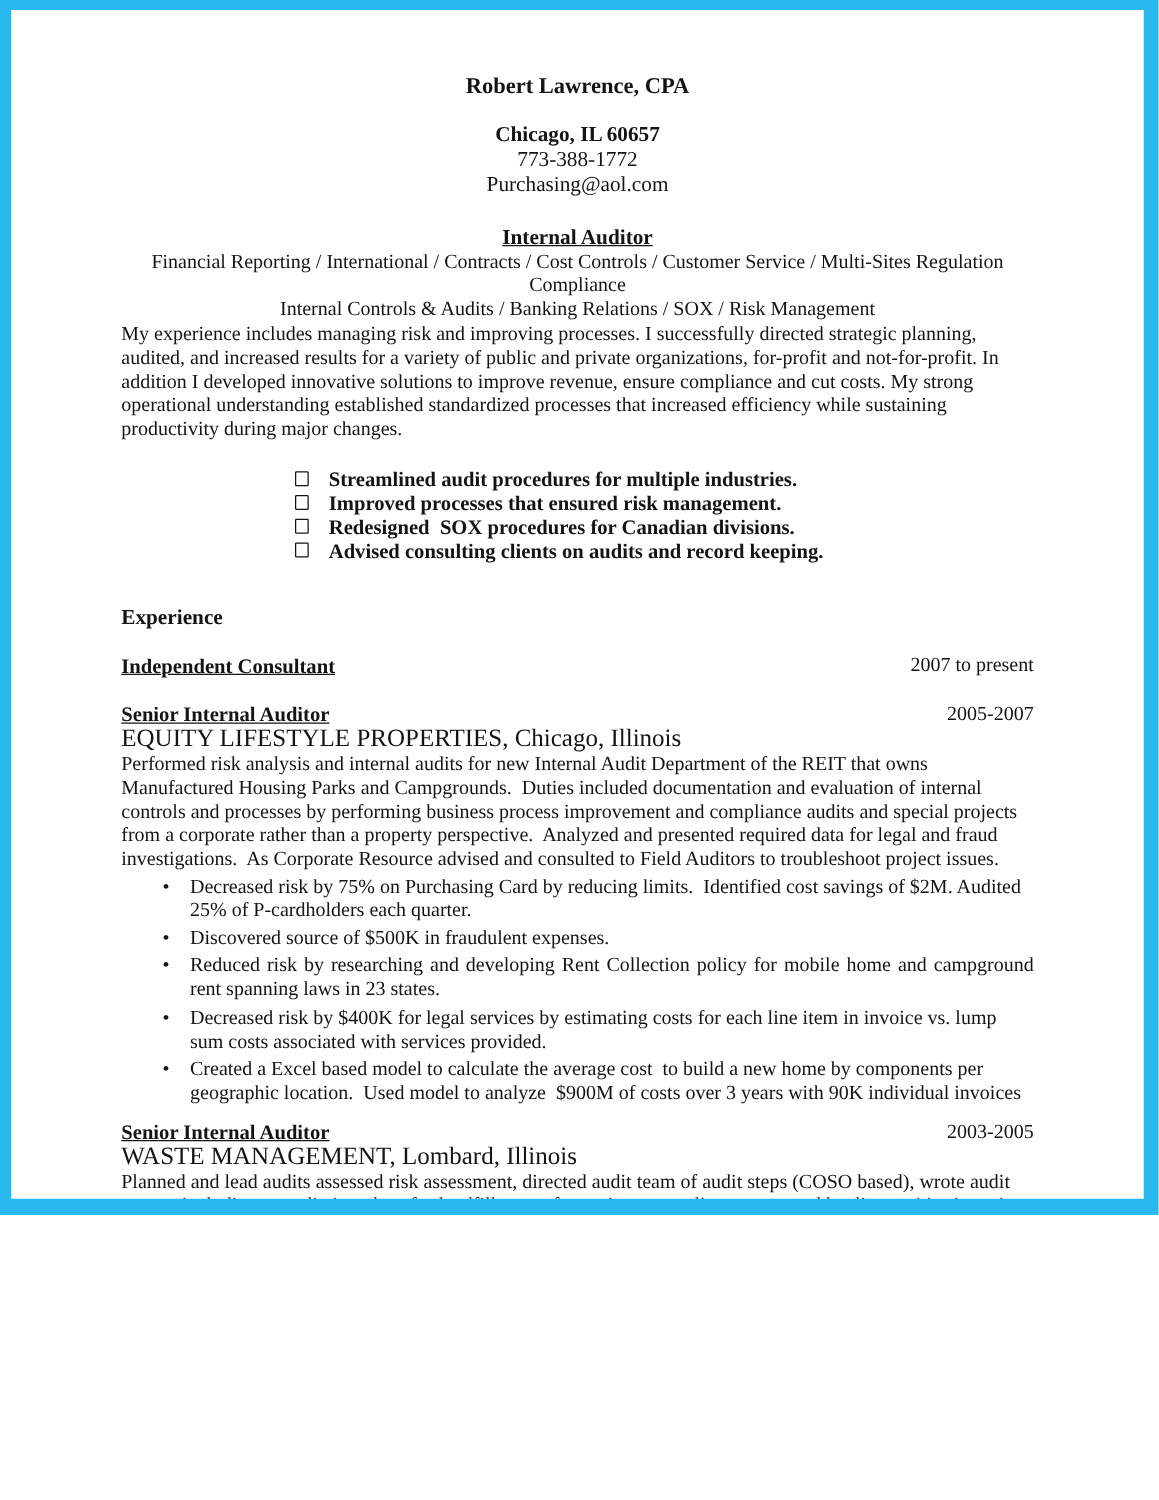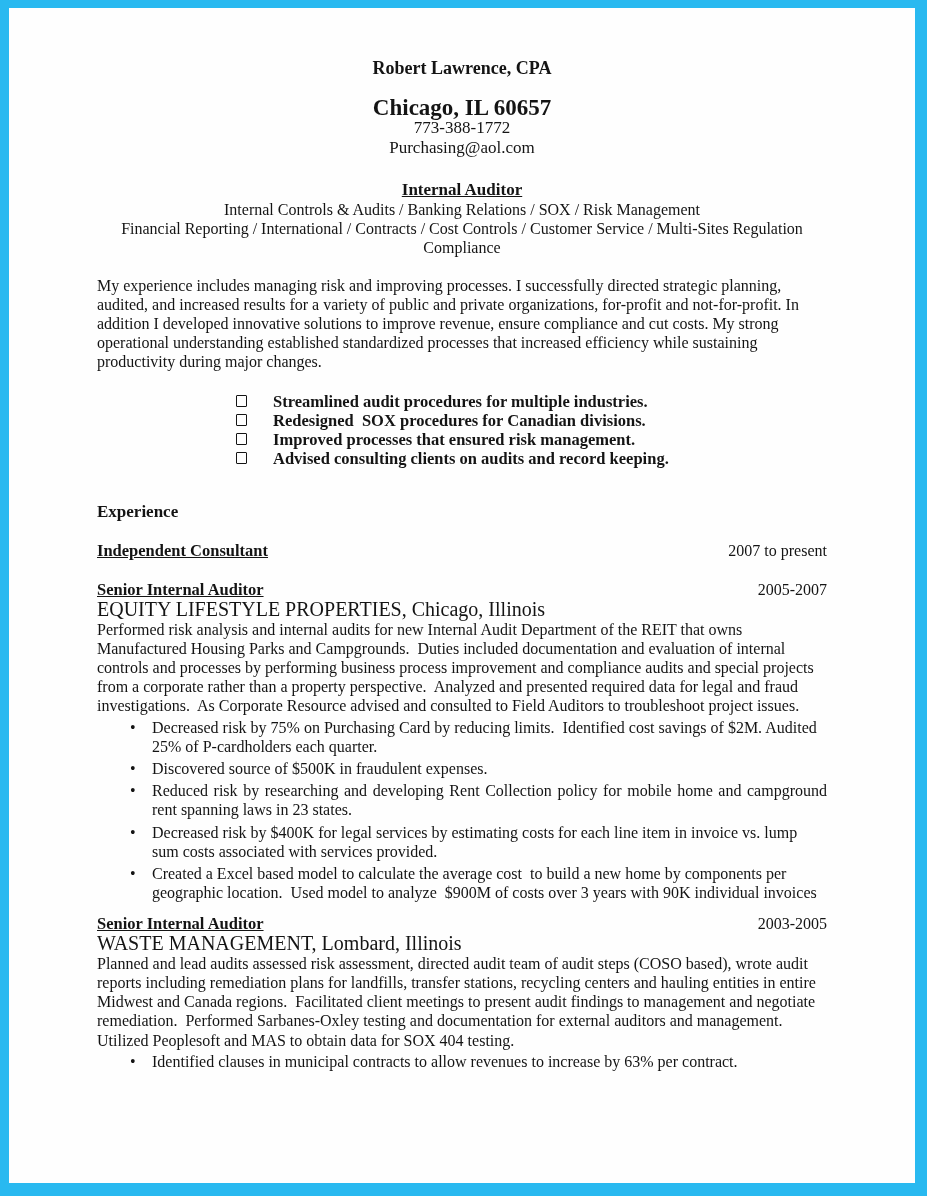--- a/index.html
+++ b/index.html
@@ -4,21 +4,21 @@
 <style>
   html, body {
     margin: 0;
     padding: 0;
     background: #ffffff;
   }
   .page {
     position: relative;
     box-sizing: border-box;
     width: 927px;
-    height: 1196px;
+    height: 972px;
     background: #fefefe;
     border-top: 8px solid #29b9f0;
     border-left: 9px solid #29b9f0;
     border-right: 12px solid #29b9f0;
     border-bottom: 13px solid #29b9f0;
     padding: 49px 88px 20px 88px;
     font-family: "Liberation Serif", "DejaVu Serif", serif;
     font-size: 16px;
     line-height: 19.2px;
     color: #141414;
@@ -28,47 +28,47 @@
 
   .center { text-align: center; }
   .name {
     font-weight: bold;
     font-size: 18px;
     line-height: 22px;
   }
   .contact-block { margin-top: 19px; }
   .contact-city {
     font-weight: bold;
-    font-size: 23px;
+    font-size: 17px;
     line-height: 20px;
   }
   .contact-line {
     font-size: 17px;
     line-height: 20px;
   }
   .title-block { margin-top: 22px; }
   .doc-title {
     font-weight: bold;
     text-decoration: underline;
     font-size: 17px;
     line-height: 20px;
     margin-top: 18px;
   }
   .skills-line { line-height: 19.2px; }
 
-  .summary { margin-top: 18px; }
+  .summary { }
 
   .highlights {
     margin: 20px 0 0 0;
     padding: 0 0 0 139px;
     list-style: none;
   }
   .highlights li {
     position: relative;
-    padding-left: 37px;
+    padding-left: 27px;
     font-weight: bold;
     font-size: 16.5px;
     line-height: 19.2px;
   }
   .checkbox {
     position: absolute;
     left: 0;
     top: 3px;
     width: 9px;
     height: 10px;
@@ -130,30 +130,30 @@
   <div class="center name" data-bind="header.name">Robert Lawrence, CPA</div>
 
   <div class="contact-block center">
     <div class="contact-city" data-bind="header.city_line">Chicago, IL 60657</div>
     <div class="contact-line" data-bind="header.phone">773-388-1772</div>
     <div class="contact-line" data-bind="header.email">Purchasing@aol.com</div>
   </div>
 
   <div class="title-block center">
     <div class="doc-title" data-bind="title_block.title">Internal Auditor</div>
+    <div class="skills-line" data-bind="title_block.skills_line2">Financial Reporting / International / Contracts / Cost Controls / Customer Service / Multi-Sites Regulation Compliance</div>
     <div class="skills-line" data-bind="title_block.skills_line1">Internal Controls &amp; Audits / Banking Relations / SOX / Risk Management</div>
-    <div class="skills-line" data-bind="title_block.skills_line2">Financial Reporting / International / Contracts / Cost Controls / Customer Service / Multi-Sites Regulation Compliance</div>
   </div>
 
   <div class="summary" data-bind="summary">My experience includes managing risk and improving processes. I successfully directed strategic planning, audited, and increased results for a variety of public and private organizations, for-profit and not-for-profit. In addition I developed innovative solutions to improve revenue, ensure compliance and cut costs. My strong operational understanding established standardized processes that increased efficiency while sustaining productivity during major changes.</div>
 
   <ul class="highlights">
     <li><span class="checkbox"></span><span data-bind="highlights.0">Streamlined audit procedures for multiple industries.</span></li>
+    <li><span class="checkbox"></span><span data-bind="highlights.1">Improved processes that ensured risk management.</span></li>
     <li><span class="checkbox"></span><span data-bind="highlights.2">Redesigned  SOX procedures for Canadian divisions.</span></li>
-    <li><span class="checkbox"></span><span data-bind="highlights.1">Improved processes that ensured risk management.</span></li>
     <li><span class="checkbox"></span><span data-bind="highlights.3">Advised consulting clients on audits and record keeping.</span></li>
   </ul>
 
   <div class="exp-heading" data-bind="experience.heading">Experience</div>
 
   <div class="job">
     <div class="job-row">
       <span class="job-title" data-bind="experience.jobs.0.title">Independent Consultant</span>
       <span class="job-dates" data-bind="experience.jobs.0.dates">2007 to present</span>
     </div>

